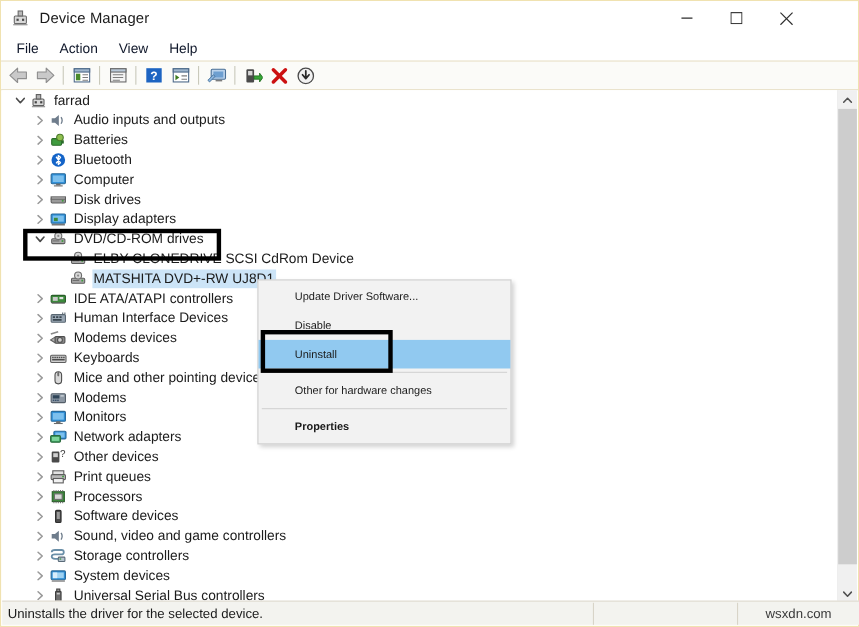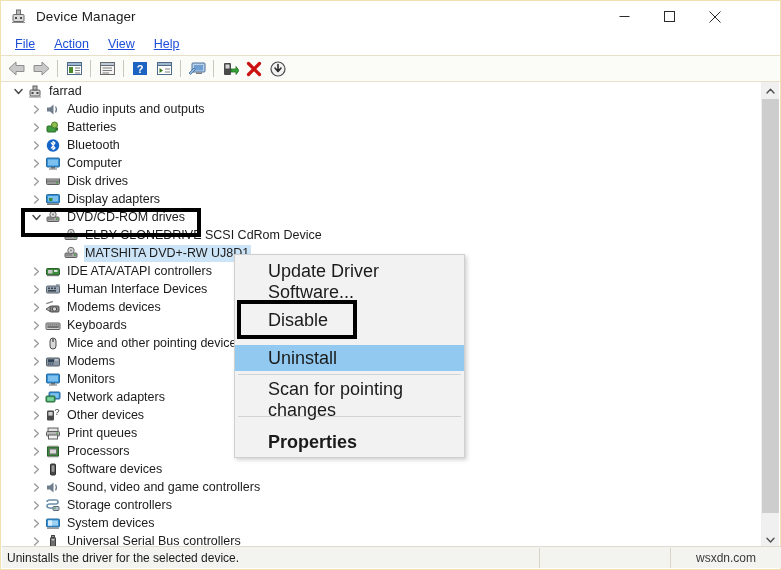--- a/index.html
+++ b/index.html
@@ -47,24 +47,23 @@
   
   .menubar {
     position: absolute; left: 0; top: 31px;
     width: 779px; height: 23px;
     background: #ffffff;
     display: flex; align-items: center;
     padding-left: 5px;
     box-sizing: border-box;
   }
   .menuitem {
-    font-size: 12.5px; color: #1d4ed8;
+    font-size: 12.5px; color: #0f172a;
     padding: 3px 10px 3px 9px;
     line-height: 14px;
-    text-decoration: underline;
   }
 
   
   .toolbar {
     position: absolute; left: 0; top: 54px;
     width: 779px; height: 27px;
     background: #fbfbf8;
     border-top: 1px solid #e8e0c8;
     border-bottom: 1px solid #e8e0c8;
     box-sizing: border-box;
@@ -134,23 +133,22 @@
     border: 1px solid #cfcfcf;
     box-shadow: 2px 2px 4px rgba(0,0,0,.18);
     padding: 2px 0;
     box-sizing: border-box;
     z-index: 20;
   }
   .ctxitem {
     height: 26px;
     display: flex; align-items: center;
     padding-left: 33px;
-    font-size: 18px;
+    font-size: 10px;
     color: #1b1b1b;
-    margin-top: 12px;
   }
   .ctxitem.hl { background: #91c9f0; }
   .ctxitem.bold { font-weight: bold; }
   .ctxsep { height: 1px; background: #d3d3d3; margin: 3px 3px; }
 
   
   .annot {
     position: absolute;
     border: 4px solid #000000;
     z-index: 30;
@@ -742,21 +740,21 @@
           <path d="M1 1.3 L4.5 5 L8 1.3" fill="none" stroke="#505050" stroke-width="1.4" stroke-linecap="round" stroke-linejoin="round"></path>
         </svg>
     </div>
   </div>
 
   <div class="ctxmenu" id="ctxmenu">
       <div class="ctxitem">Update Driver Software...</div>
       <div class="ctxitem">Disable</div>
       <div class="ctxitem hl">Uninstall</div>
       <div class="ctxsep"></div>
-      <div class="ctxitem">Scan for pointing changes</div>
+      <div class="ctxitem">Other for hardware changes</div>
       <div class="ctxsep"></div>
       <div class="ctxitem bold">Properties</div>
     </div>
 
   <div class="annot" id="annot-dvd"></div>
   <div class="annot" id="annot-unin"></div>
 
   <div class="statusbar">
     <div class="sb-main">Uninstalls the driver for the selected device.</div>
     <div class="sb-div"></div>

